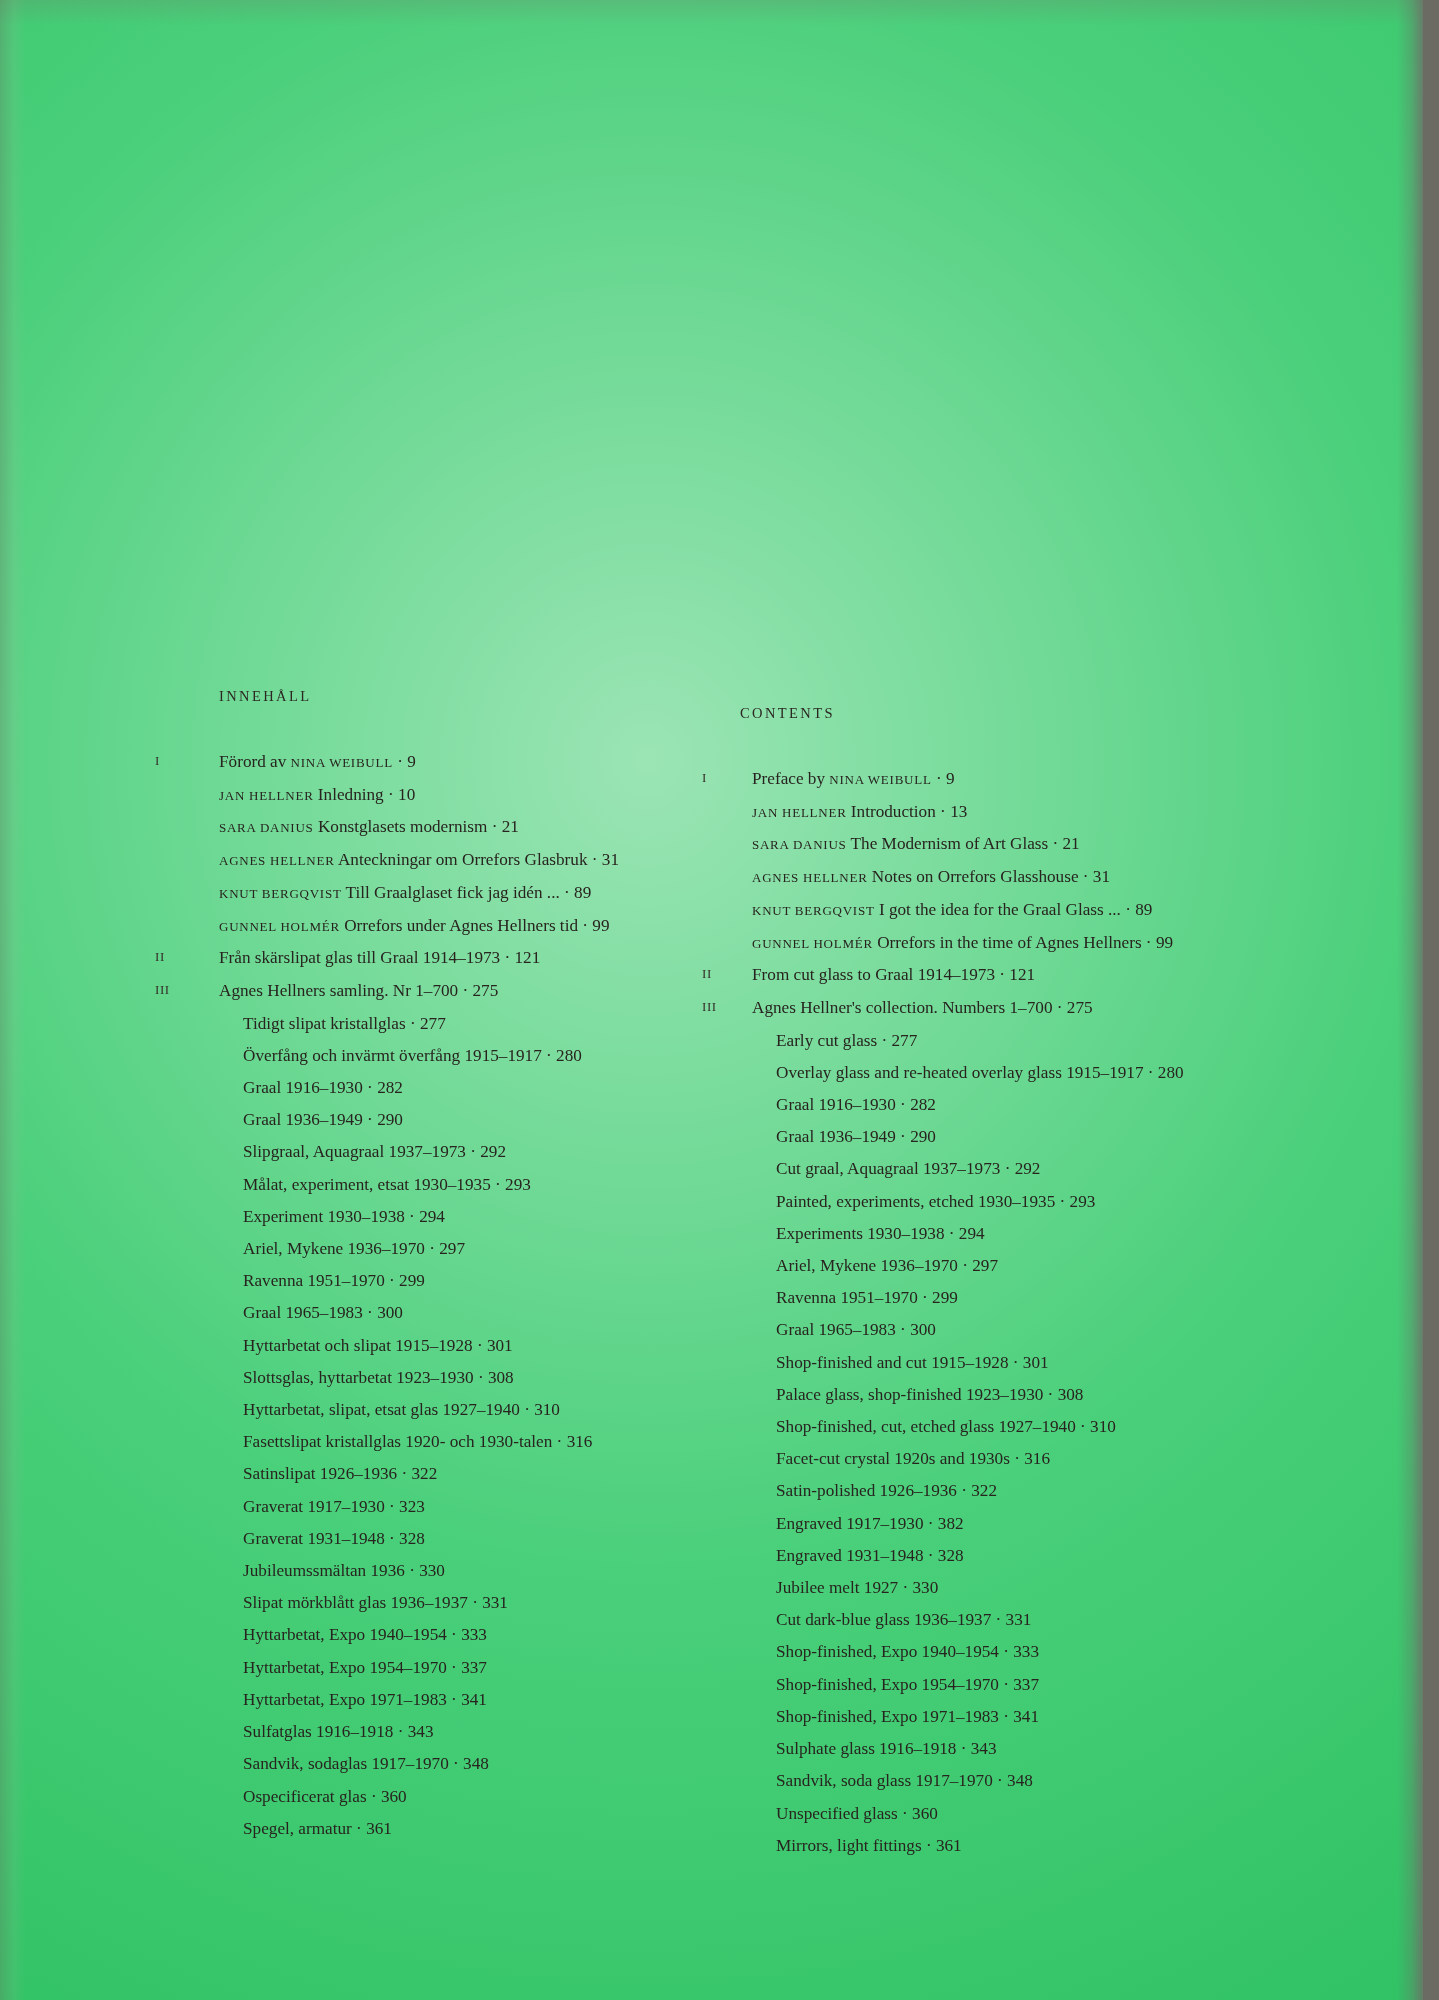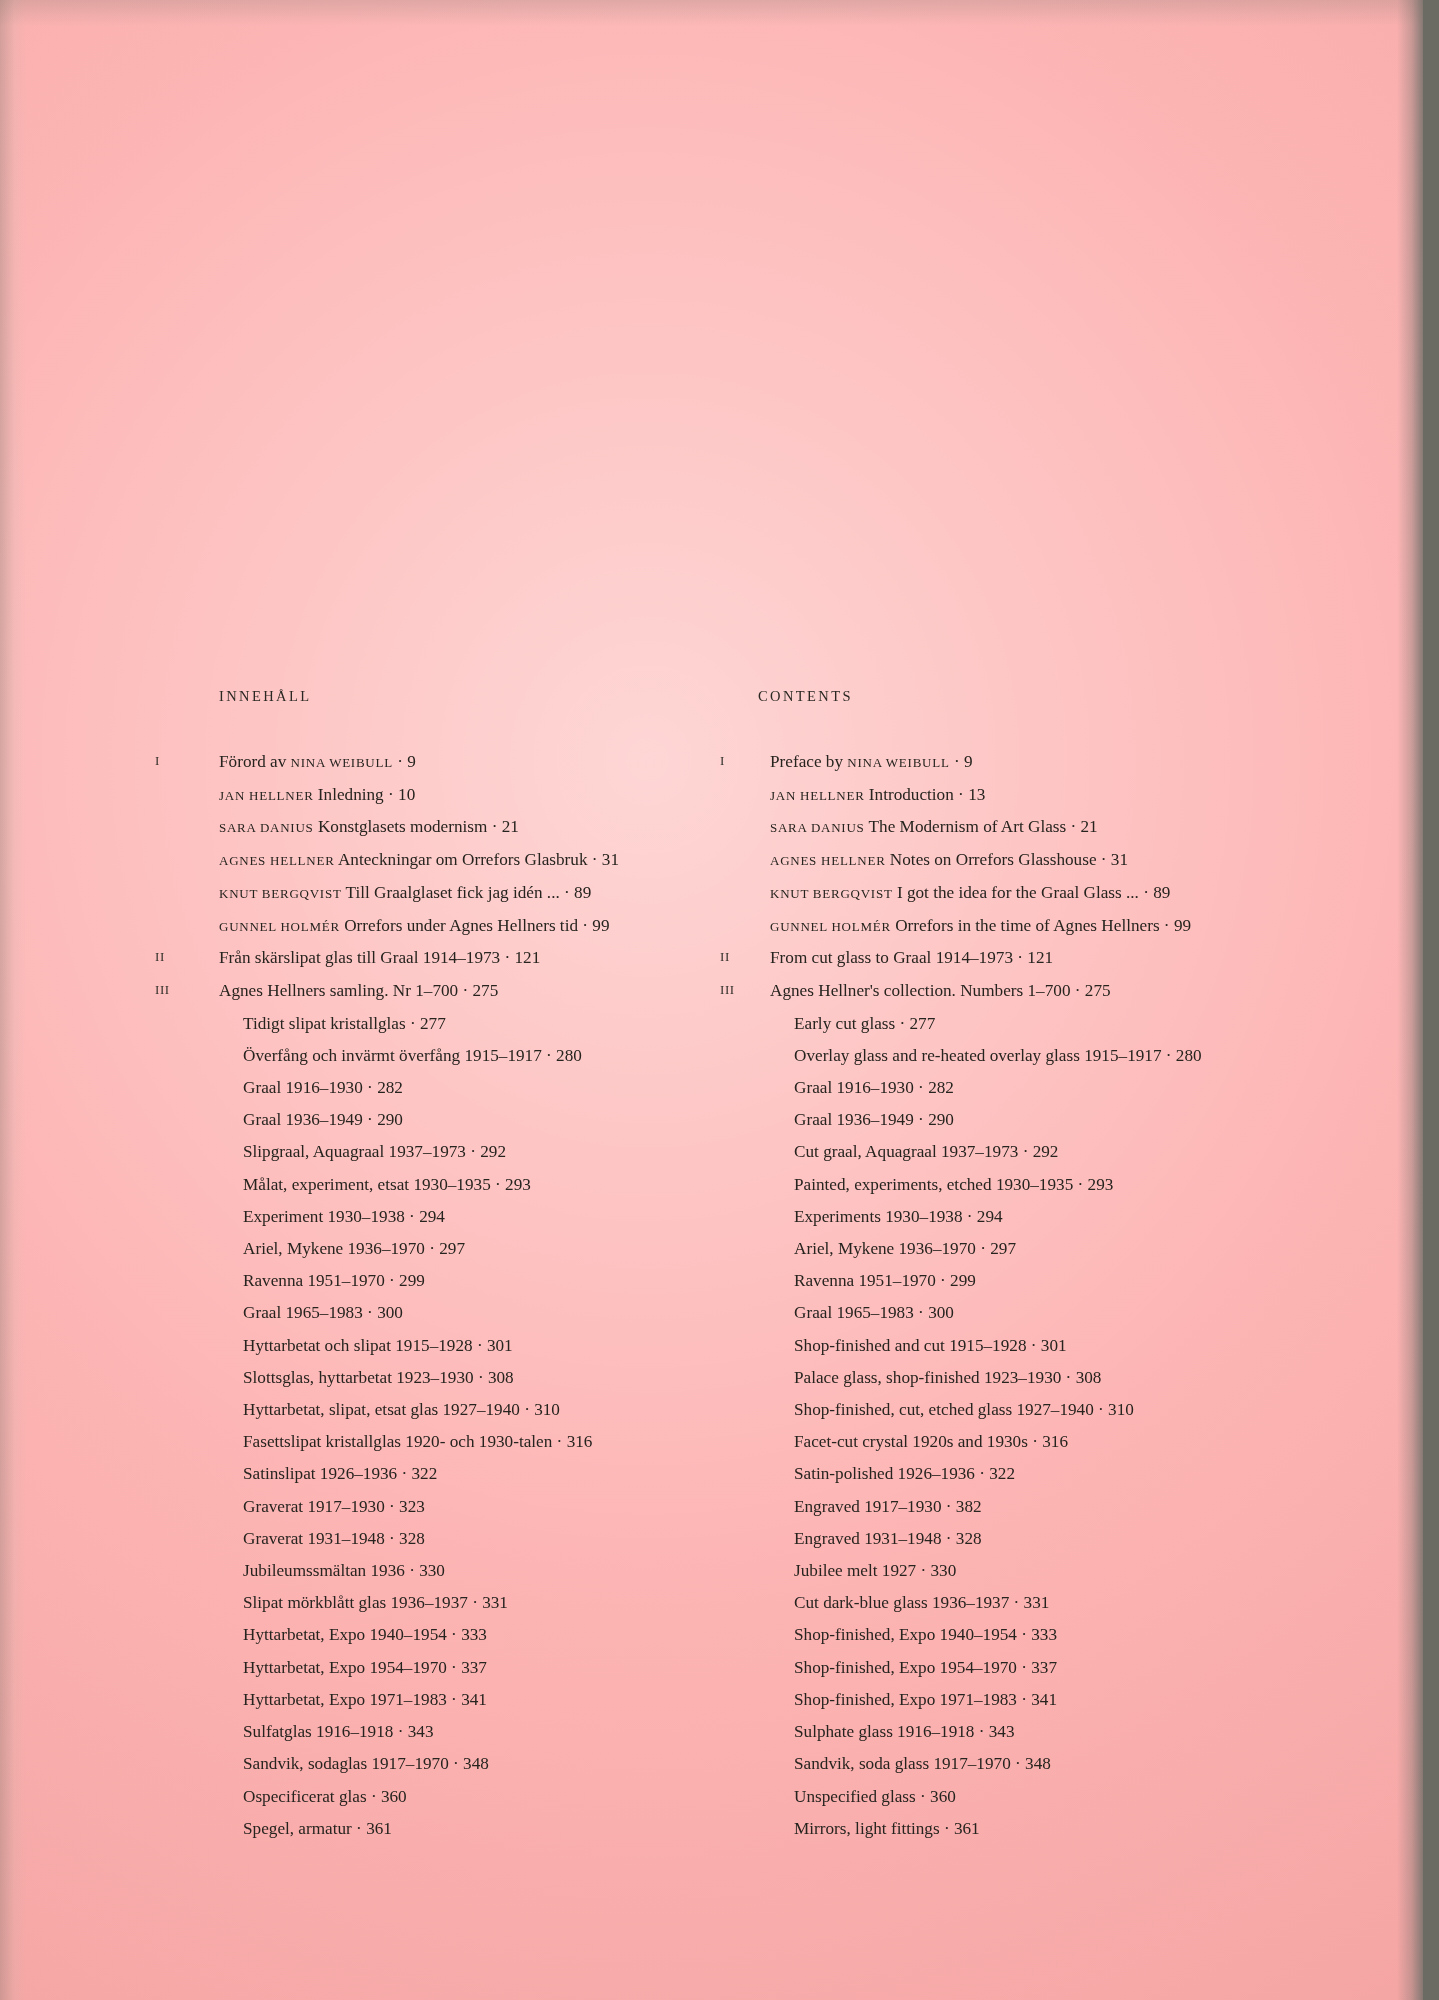--- a/index.html
+++ b/index.html
@@ -12,21 +12,21 @@
     height: 2000px;
     overflow: hidden;
     font-family: "Liberation Serif", serif;
   }
   .page {
     position: absolute;
     left: 0;
     top: 0;
     width: 1439px;
     height: 2000px;
-    background: #fca5a5;
+    background: #22c55e;
   }
   
   .paper-tint {
     position: absolute;
     inset: 0;
     background:
       radial-gradient(120% 90% at 45% 38%, rgba(255,255,252,0.55) 0%, rgba(255,255,250,0.18) 45%, rgba(180,176,160,0.10) 80%, rgba(150,146,132,0.22) 100%);
     pointer-events: none;
   }
   
@@ -68,21 +68,21 @@
     position: absolute;
     top: 688px;
     left: 0;
     width: 1439px;
   }
   .col {
     position: absolute;
     top: 0;
   }
   .col-left { left: 186px; width: 480px; }
-  .col-right { left: 745px; width: 500px; }
+  .col-right { left: 727px; width: 500px; margin-top: 17px; }
 
   .col-head {
     font-size: 14.5px;
     letter-spacing: 2.4px;
     color: #2b2823;
     margin: 0 0 48px 33px;
     font-variant: normal;
     text-transform: uppercase;
   }
   .col-right .col-head { margin-left: 13px; }

